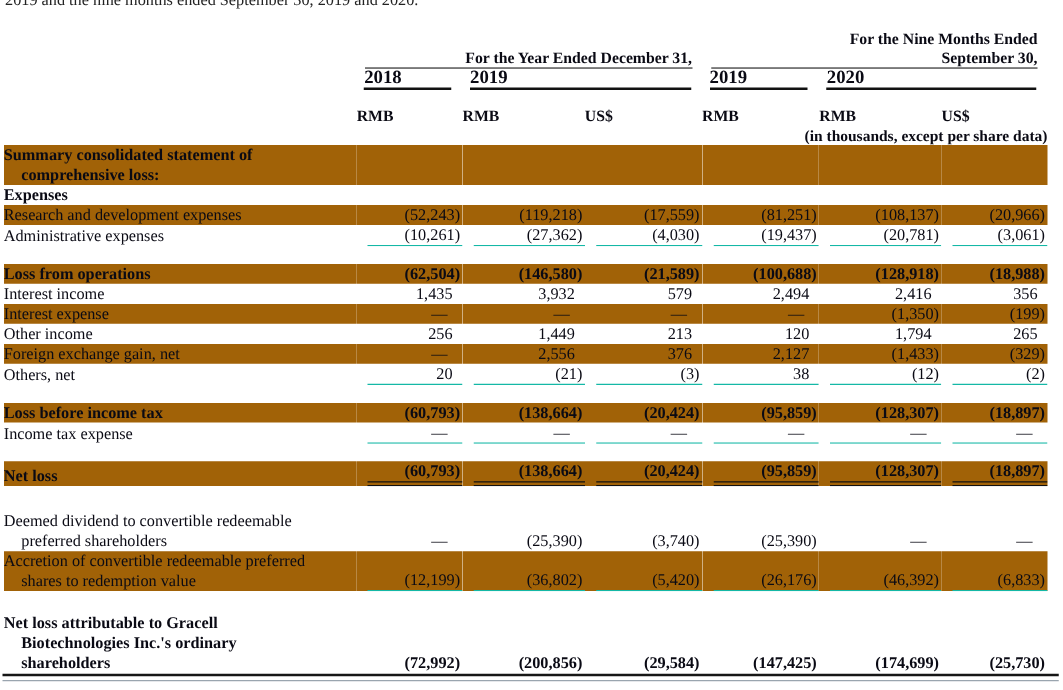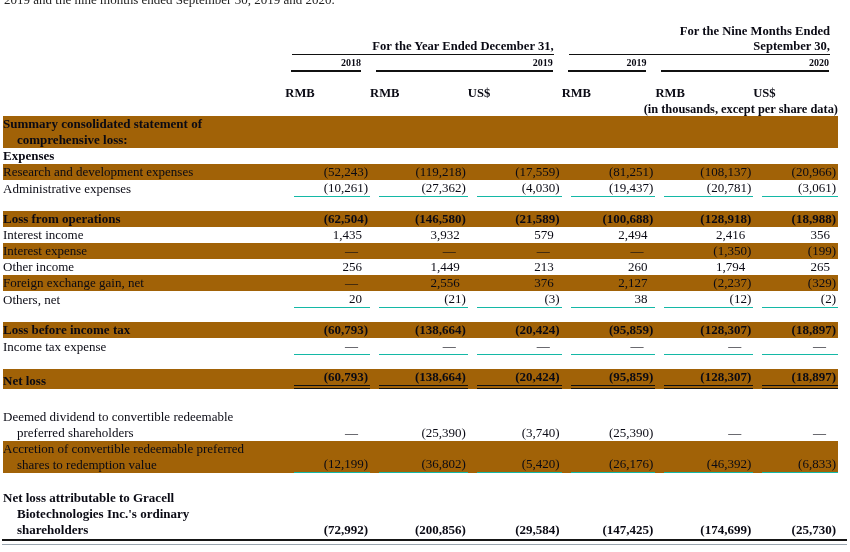--- a/index.html
+++ b/index.html
@@ -28,21 +28,21 @@
     overflow:hidden;
   }
   
   .grp{
     border-bottom:1.5px solid #111;
     text-align:right;font-weight:bold;font-size:12.6px;line-height:14.5px;
     margin:0 8px 0 7px;padding-bottom:1px;
   }
   .yr{
     border-bottom:2px solid #111;
-    text-align:right;font-weight:bold;font-size:10px;line-height:15px;
+    text-align:left;font-weight:bold;font-size:15px;line-height:15px;
     margin:0 9px 0 6px;
   }
   .cur{
     text-align:left;font-weight:bold;font-size:12.6px;line-height:15px;
     padding-top:14px;
   }
   .units{
     text-align:right;font-weight:bold;font-size:12.4px;line-height:14px;
     padding-top:1px;
   }
@@ -316,21 +316,21 @@
           <td class="val">
             <div class="cellline p-num"><span>256</span></div>
           </td>
           <td class="val">
             <div class="cellline p-num"><span>1,449</span></div>
           </td>
           <td class="val">
             <div class="cellline p-num"><span>213</span></div>
           </td>
           <td class="val">
-            <div class="cellline p-num"><span>260</span></div>
+            <div class="cellline p-num"><span>120</span></div>
           </td>
           <td class="val">
             <div class="cellline p-num"><span>1,794</span></div>
           </td>
           <td class="val">
             <div class="cellline p-num"><span>265</span></div>
           </td>
         </tr>
         <tr class="shaded">
           <td class="lbl">
@@ -342,21 +342,21 @@
           <td class="val">
             <div class="cellline p-num"><span>2,556</span></div>
           </td>
           <td class="val">
             <div class="cellline p-num"><span>376</span></div>
           </td>
           <td class="val">
             <div class="cellline p-num"><span>2,127</span></div>
           </td>
           <td class="val">
-            <div class="cellline p-paren"><span>(2,237)</span></div>
+            <div class="cellline p-paren"><span>(1,433)</span></div>
           </td>
           <td class="val">
             <div class="cellline p-paren"><span>(329)</span></div>
           </td>
         </tr>
         <tr>
           <td class="lbl">
             <div class="lline">Others, net</div>
           </td>
           <td class="val">

